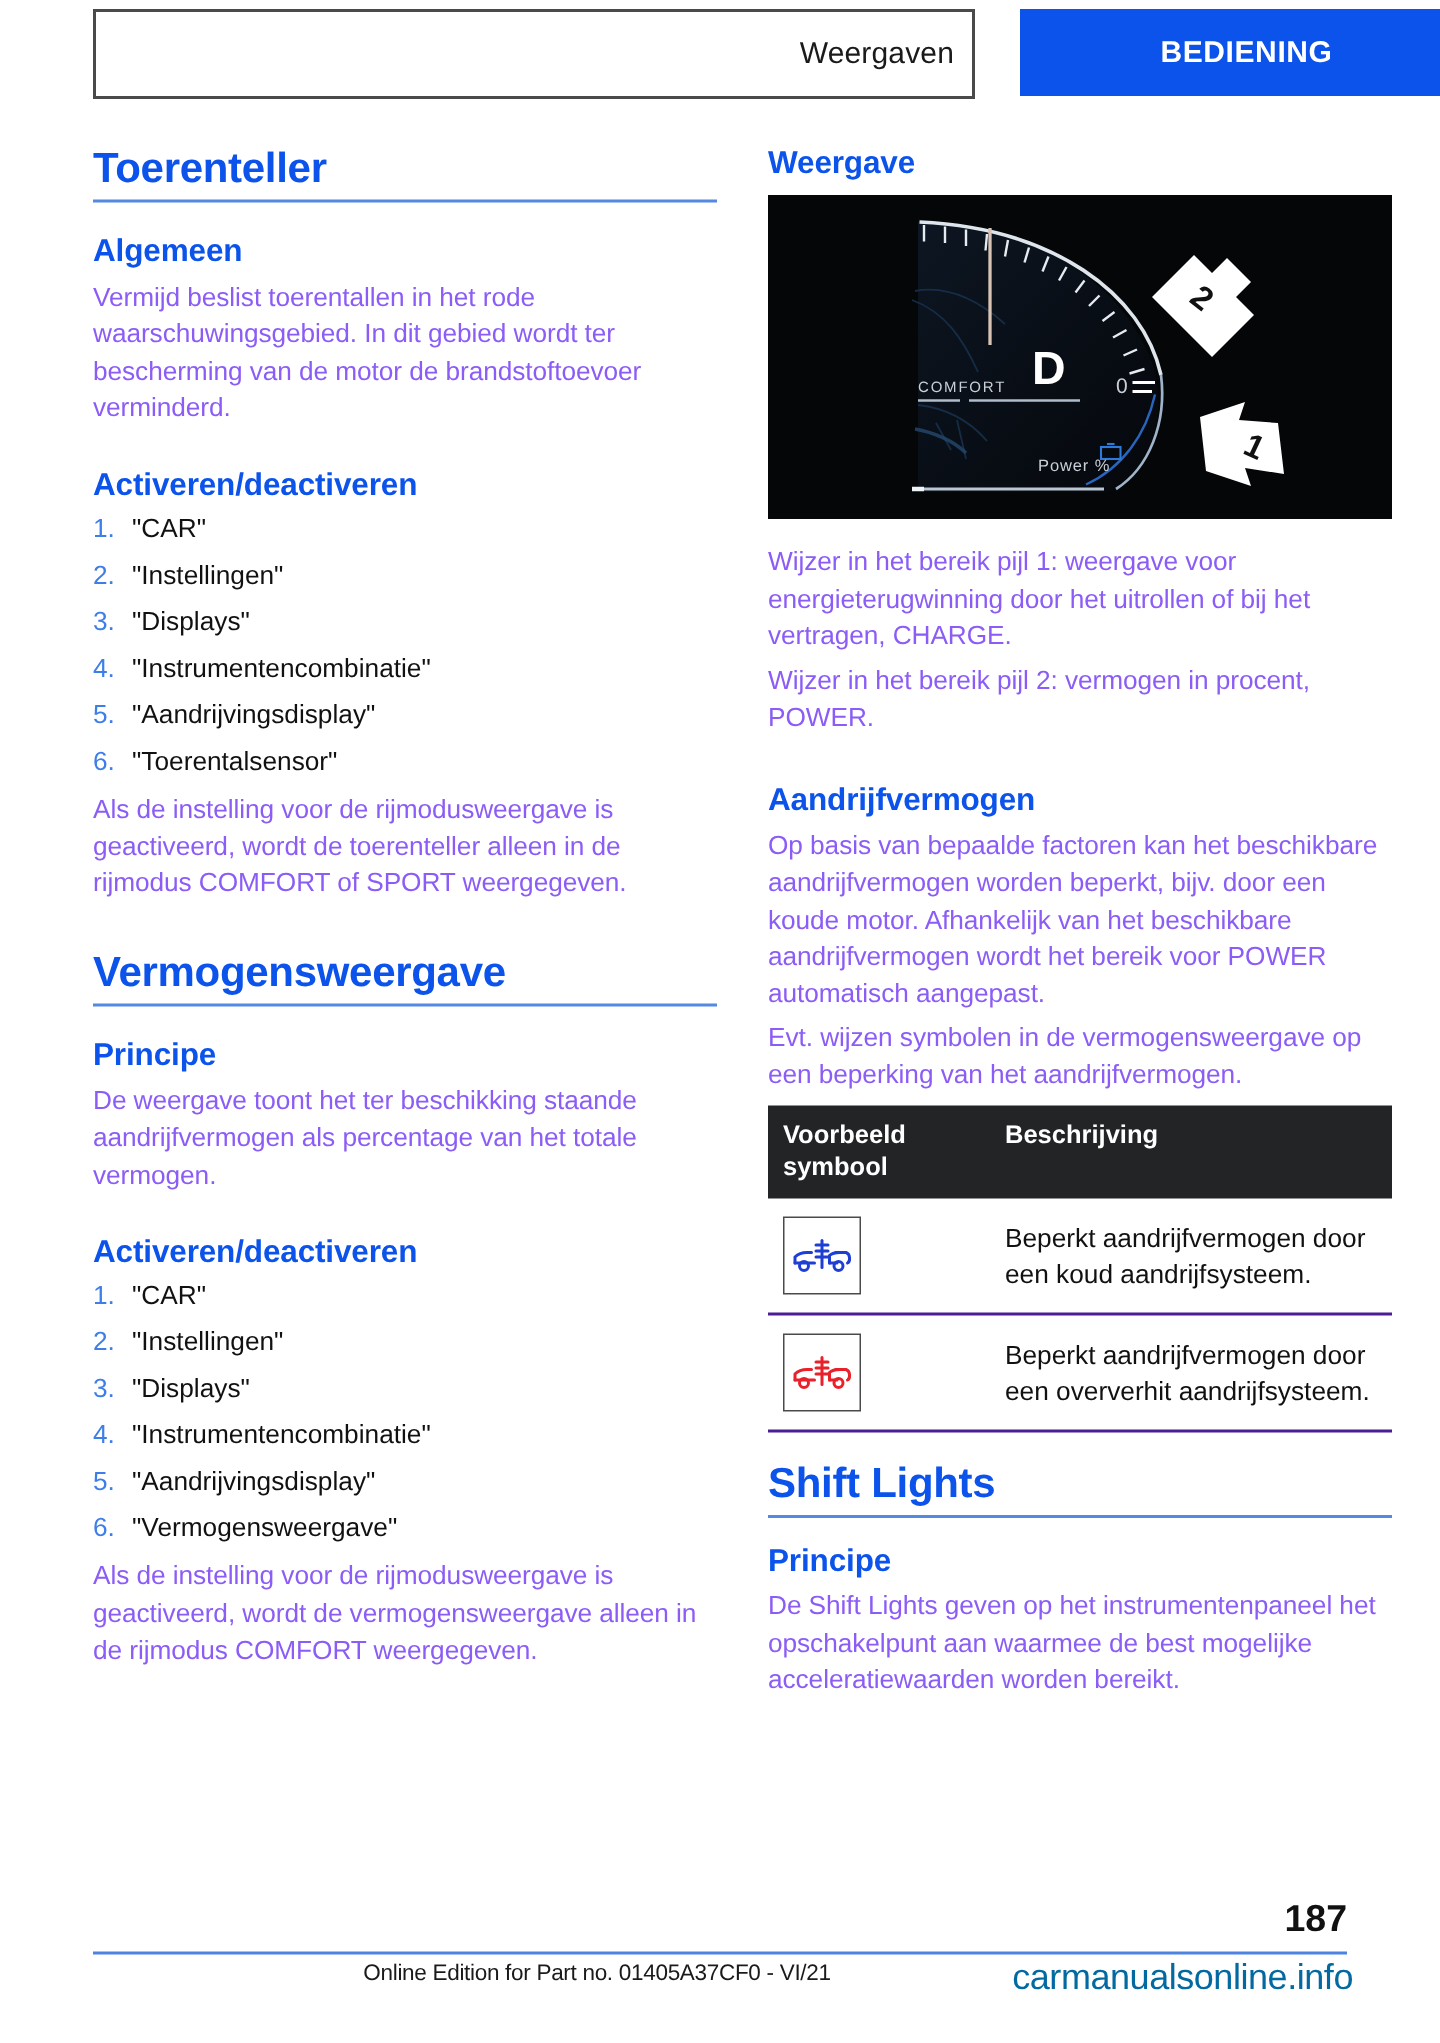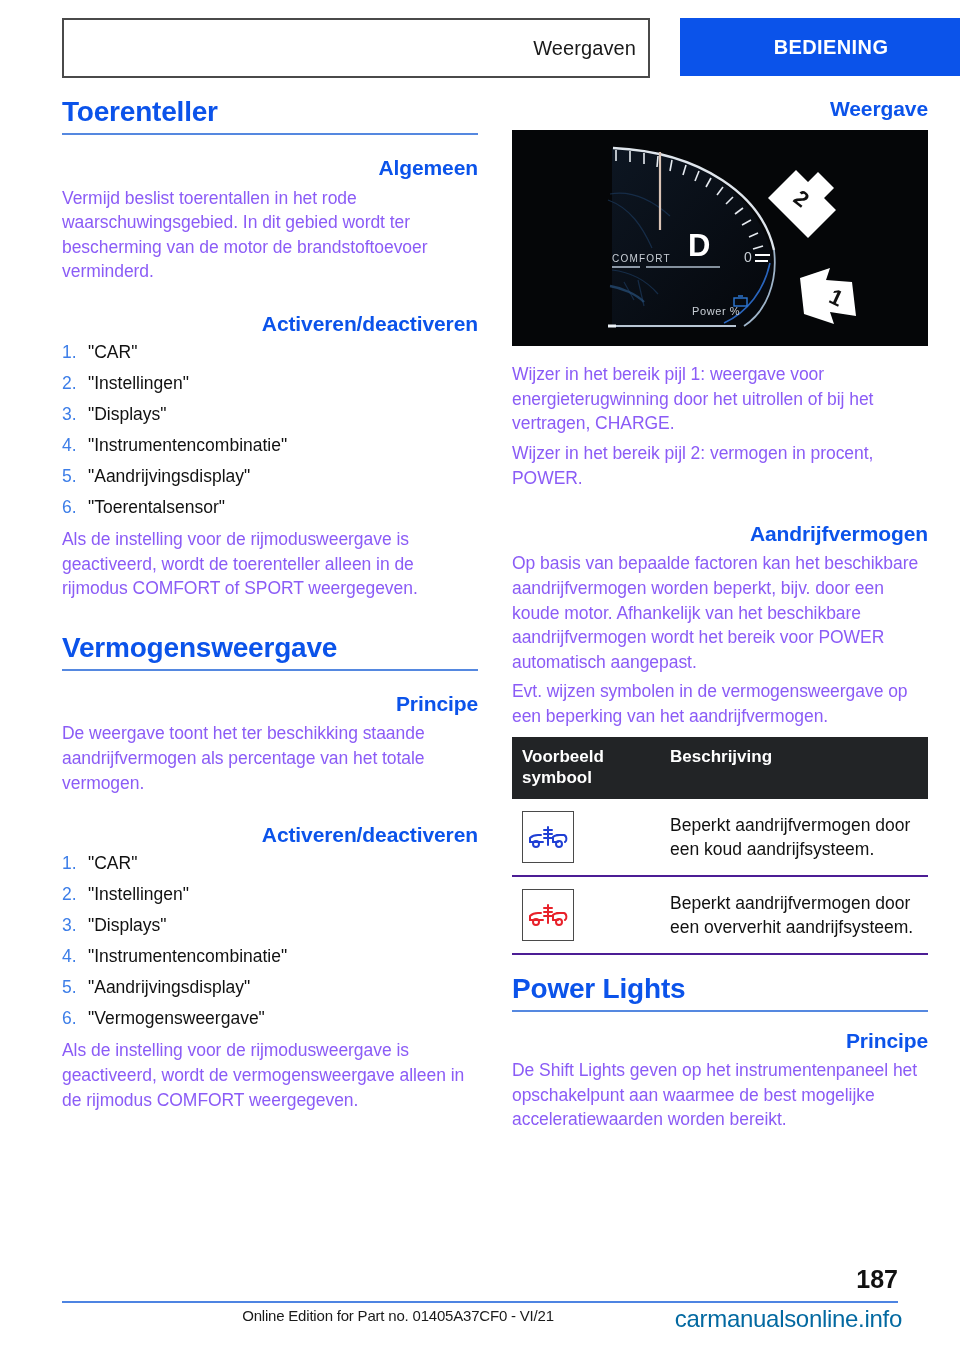--- a/index.html
+++ b/index.html
@@ -3,21 +3,21 @@
 <meta charset="utf-8">
 <style>
   html,body{margin:0;padding:0;background:#ffffff;}
   body{
     width:960px;height:1362px;position:relative;overflow:hidden;
     font-family:"Liberation Sans","DejaVu Sans",sans-serif;
     color:#000;
     -webkit-font-smoothing:antialiased;
   }
   
-  #header{position:absolute;left:0;top:16px;width:960px;height:66px;}
+  #header{position:absolute;left:0;top:4px;width:960px;height:66px;}
   #header-crumb-box{
     position:absolute;left:62px;top:2px;width:588px;height:60px;
     border:2px solid #4a4a4a;background:#fff;box-sizing:border-box;
     display:flex;align-items:center;justify-content:flex-end;
   }
   #header-crumb-label{
     font-size:20px;color:#1a1a1a;padding-right:12px;letter-spacing:0.1px;
   }
   #header-section-tab{
     position:absolute;left:658px;top:2px;width:302px;height:58px;
@@ -33,21 +33,21 @@
   #right-column{left:512px;}
 
   
   .h1{
     color:#0b53ea;font-size:28px;font-weight:bold;letter-spacing:-0.2px;
     margin:0 0 6px 0;line-height:1.12;
   }
   .h1-rule{border-bottom:2px solid #5588e0;height:0;margin-bottom:20px;}
   .h2{
     color:#0b53ea;font-size:21px;font-weight:bold;margin:0 0 5px 0;
-    line-height:1.2;letter-spacing:-0.1px;text-align:right;
+    line-height:1.2;letter-spacing:-0.1px;
   }
   p.body{
     font-size:17.5px;line-height:24.6px;margin:0 0 5px 0;color:#8b5cf6;
     letter-spacing:-0.05px;
   }
   .spacer-18{height:18px;}
   .spacer-22{height:22px;}
   .spacer-26{height:26px;}
 
   
@@ -342,21 +342,21 @@
             </svg>
           </div>
         </td>
         <td>Beperkt aandrijfvermogen door een oververhit aandrijfsysteem.</td>
       </tr>
     </tbody>
   </table>
 
   <div class="spacer-18"></div>
 
-  <div class="h1">Power Lights</div>
+  <div class="h1">Shift Lights</div>
   <div class="h1-rule" style="margin-bottom:16px;"></div>
 
   <div class="h2">Principe</div>
   <p class="body">De Shift Lights geven op het instrumentenpaneel het opschakelpunt aan waarmee de best mogelijke acceleratiewaarden worden bereikt.</p>
 </div>
 
 <div id="footer">
   <div id="page-number">187</div>
   <div id="footer-rule"></div>
   <div id="footer-edition">Online Edition for Part no. 01405A37CF0 - VI/21</div>

